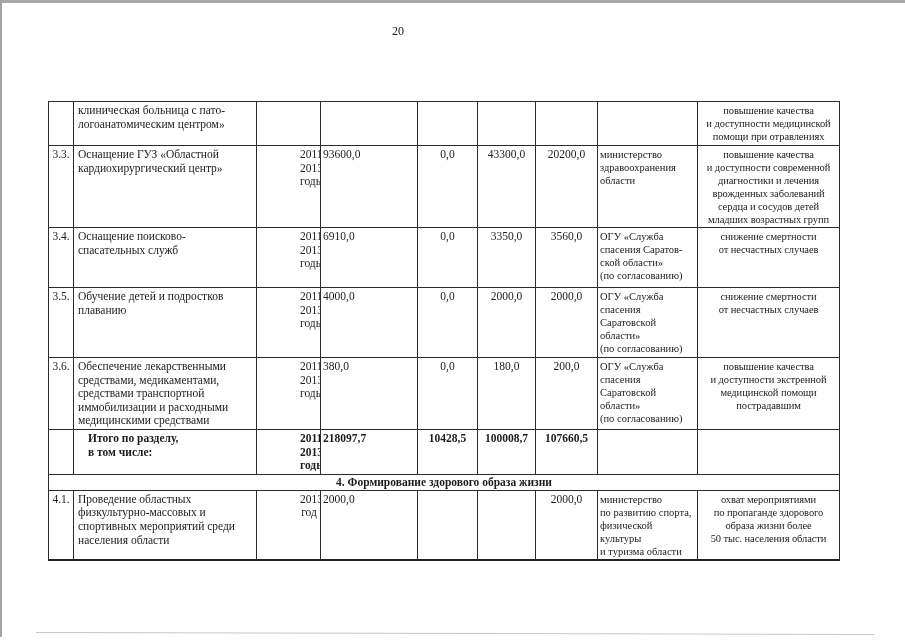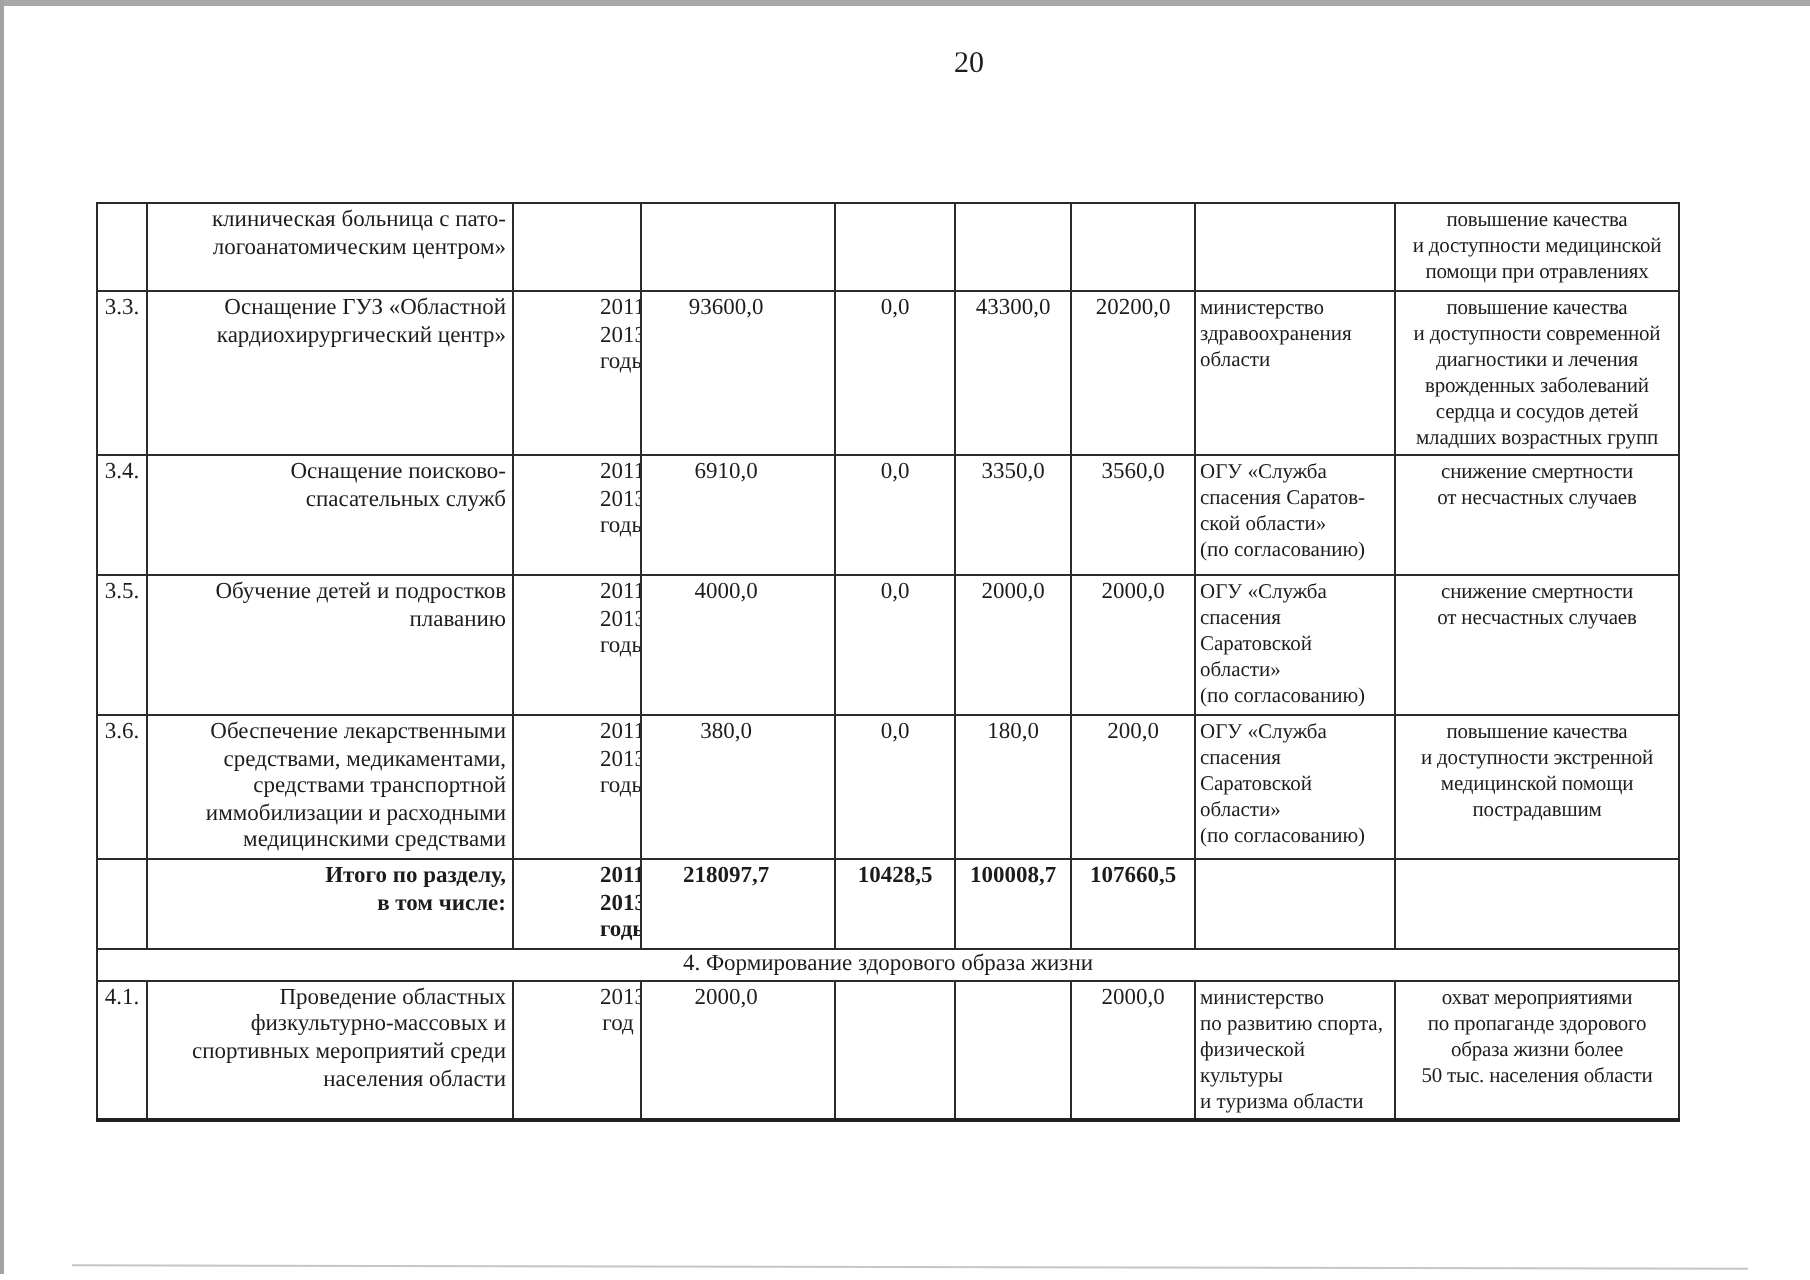--- a/index.html
+++ b/index.html
@@ -12,51 +12,51 @@
     color: #1c1c1c;
     overflow: hidden;
   }
   
   .scan-edge-top    { position:absolute; left:0; top:0; width:905px; height:3px; background:#a8a8a8; }
   .scan-edge-left   { position:absolute; left:0; top:0; width:2px; height:637px; background:#a3a3a3; }
   .scan-edge-bottom { position:absolute; left:36px; top:633px; width:838px; height:1px; background:#c6c6c6; transform:rotate(0.12deg); }
 
   .page-number {
     position: absolute; left: 392px; top: 24px; width: 100px;
-    text-align: right; font-size: 15px;
+    text-align: left; font-size: 12px;
   }
 
   table.main {
     position: absolute; left: 48px; top: 101px;
     width: 791px;
     border-collapse: collapse;
     table-layout: fixed;
     border: 1.5px solid #222222;
     border-bottom-width: 2.5px;
   }
   td {
     border: 1px solid #2b2b2b;
     vertical-align: top;
     font-size: 11.5px;
     line-height: 13.6px;
     padding: 2px 2px 1px 2px;
     white-space: pre-line;
     overflow: hidden;
   }
   td.c-num   { text-align: center; padding-left: 2px; }
-  td.c-name  { text-align: right; padding-left: 4px; padding-right: 3px; }
+  td.c-name  { text-align: left; padding-left: 4px; padding-right: 3px; }
   td.c-years { text-align: center; padding-left: 43px; }
-  td.c-v1    { text-align: center; padding-right: 14px; }
+  td.c-v1    { text-align: left; padding-right: 14px; }
   td.c-v2, td.c-v3, td.c-v4 { text-align: center; margin-top: 16px; }
   td.c-exec  { text-align: left; font-size: 10.5px; line-height: 13px; }
   td.c-res   { text-align: center; font-size: 10.5px; line-height: 13px; letter-spacing: -0.1px; }
   tr.bold-row td { font-weight: bold; }
   td.name-indent { padding-left: 14px; }
   td.section-head {
-    font-weight: normal; text-align: center;
+    font-weight: bold; text-align: center;
     font-size: 11.5px; line-height: 13px; padding-top: 1px;
     white-space: normal;
   }
 </style>
 </head>
 <body>
 
 <div class="scan-edge-top"></div>
 <div class="scan-edge-left"></div>
 <div class="scan-edge-bottom"></div>

